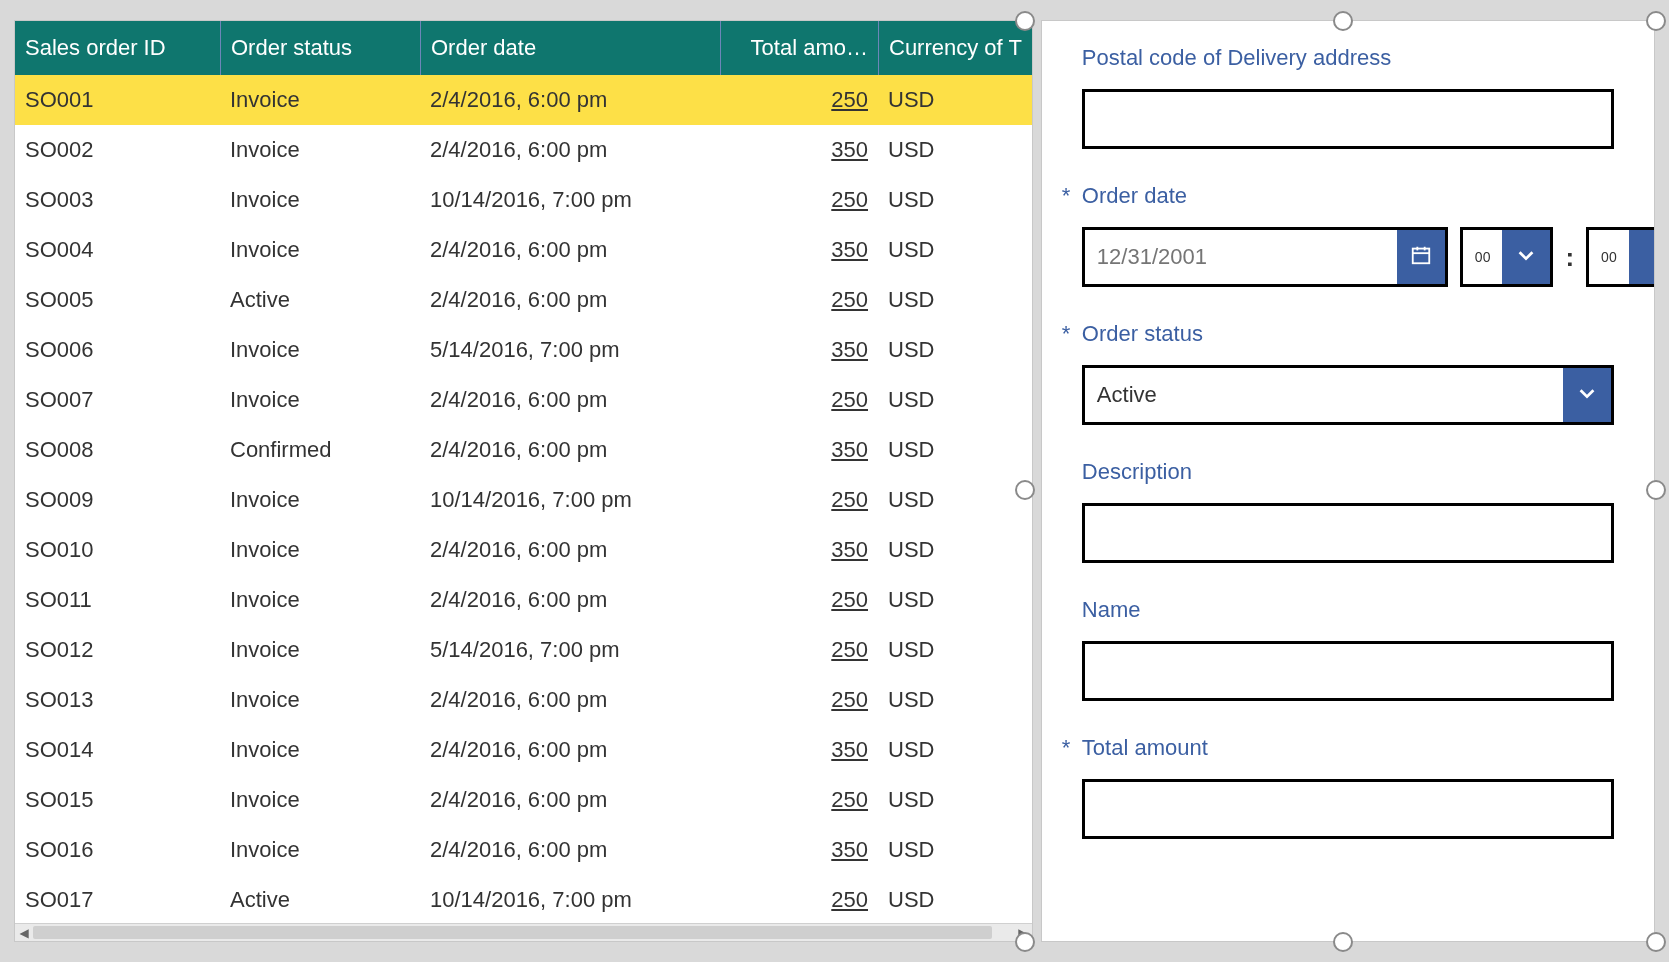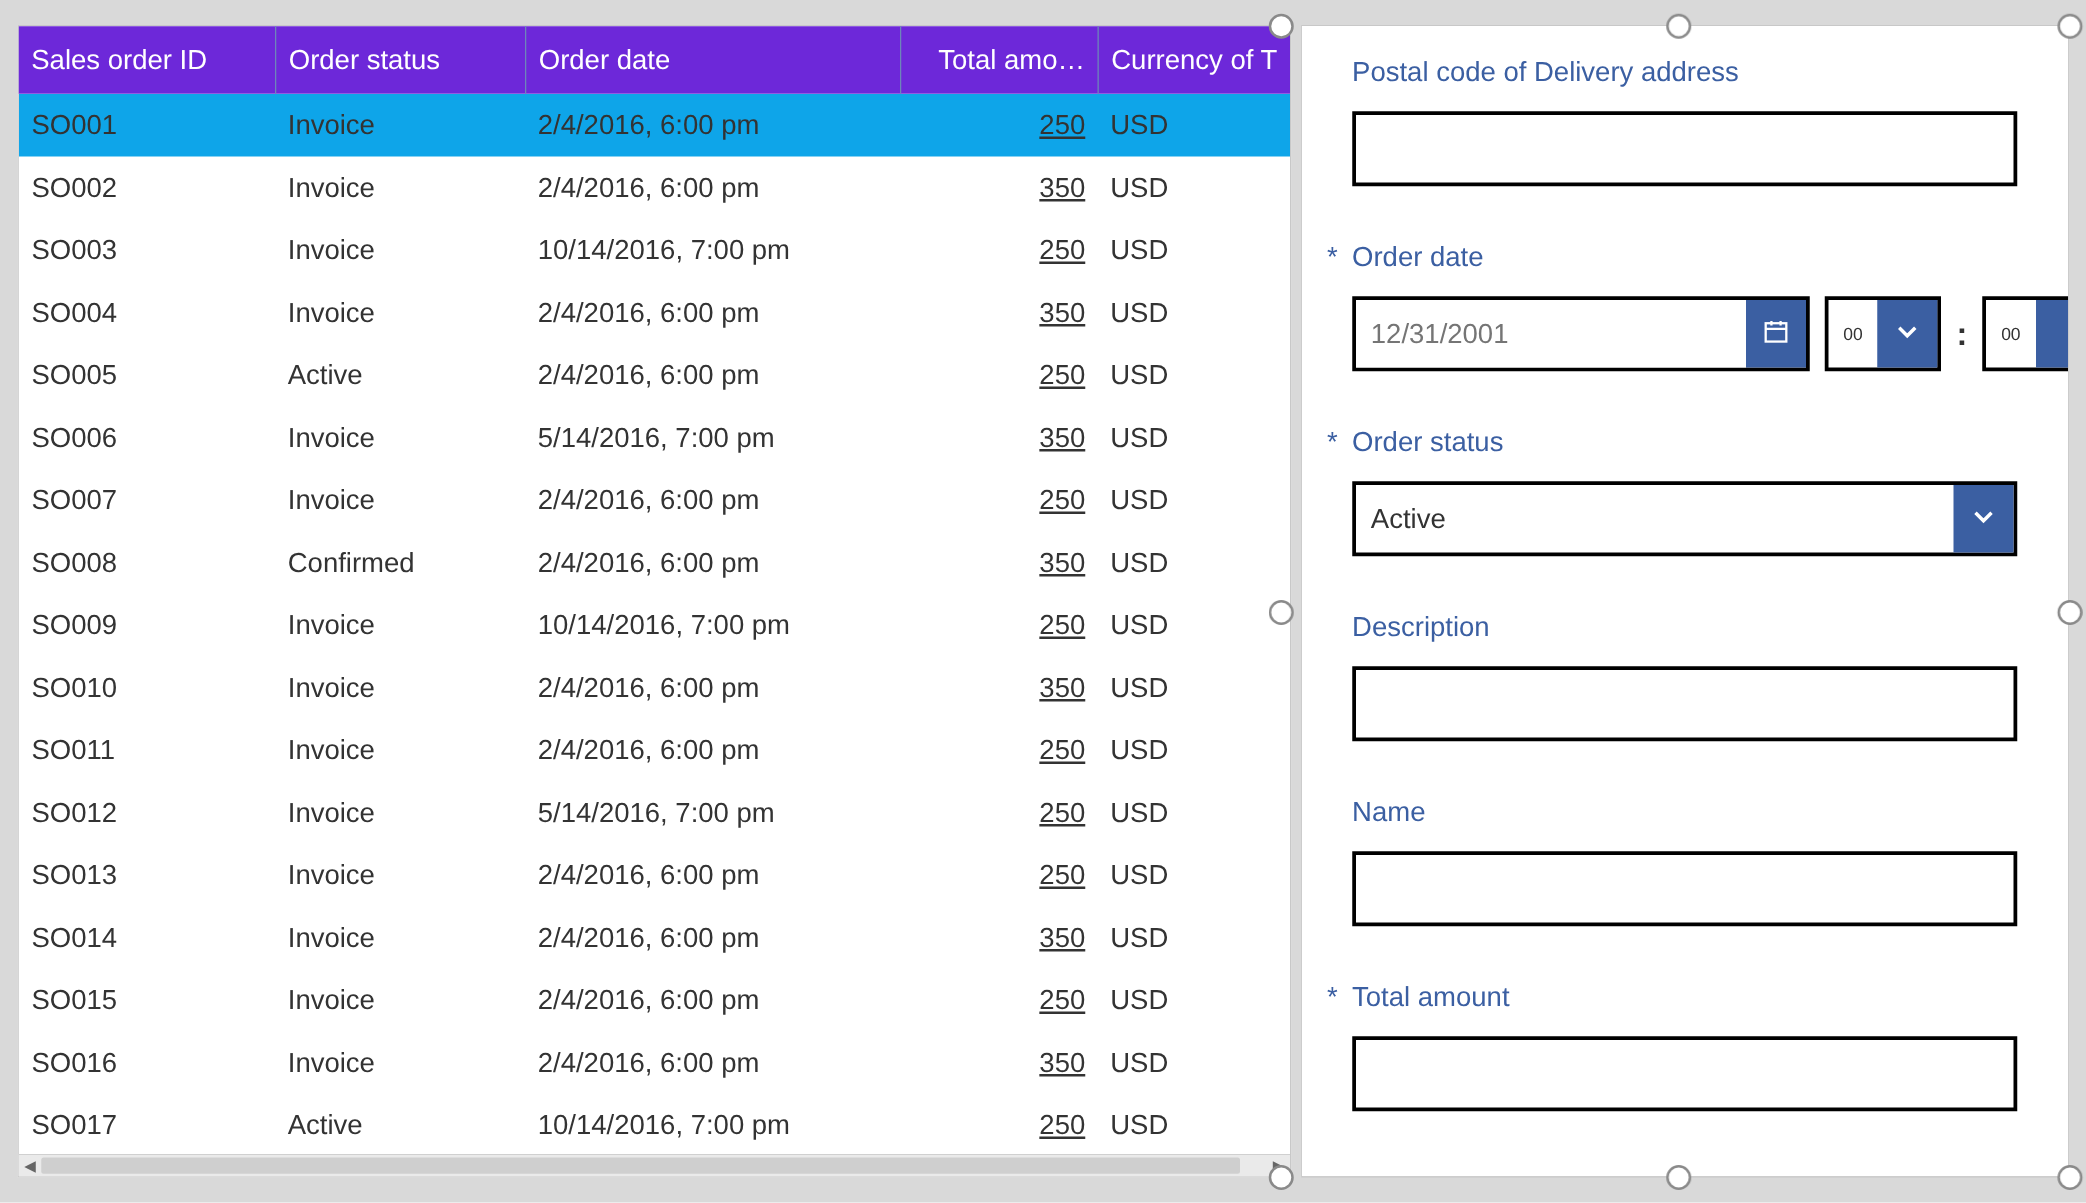--- a/index.html
+++ b/index.html
@@ -22,21 +22,21 @@
   .table-panel {
     flex: 0 0 1008px;
     background: #fff;
     position: relative;
     display: flex;
     flex-direction: column;
     border: 1px solid #c8c8c8;
   }
   .table-header {
     display: flex;
-    background: #6d28d9;
+    background: #0f766e;
     color: #fff;
     font-size: 22px;
     height: 54px;
     align-items: center;
     flex: 0 0 auto;
   }
   .th {
     padding: 0 10px;
     border-left: 1px solid #6d86b9;
     height: 100%;
@@ -58,21 +58,21 @@
     overflow-x: hidden;
     background: #fff;
   }
   .row {
     display: flex;
     height: 50px;
     align-items: center;
     font-size: 22px;
     color: #333;
   }
-  .row.selected { background: #0ea5e9; }
+  .row.selected { background: #fde047; }
   .cell {
     padding: 0 10px;
     overflow: hidden;
     white-space: nowrap;
   }
   .cell.col-amt { text-align: center; justify-content: flex-end; display:flex;text-decoration:underline; }
   .hscroll {
     flex: 0 0 18px;
     background: #eaeaea;
     position: relative;
@@ -109,21 +109,21 @@
     flex: 1 1 auto;
     background: #fff;
     margin-left: 8px;
     position: relative;
     border: 1px solid #c8c8c8;
     padding: 24px 40px 0 40px;
     overflow-y: auto;
   }
   .form-panel::-webkit-scrollbar { width: 18px; background: #eaeaea; }
   .form-panel::-webkit-scrollbar-thumb { background: #b5b5b5; }
-  .field { margin-bottom: 44px; }
+  .field { margin-bottom: 34px; }
   .field-label {
     color: #3b5fa2;
     font-size: 22px;
     margin-bottom: 18px;
     display: flex;
     align-items: center;
   }
   .field-label .req {
     color: #3b5fa2;
     margin-left: -20px;

